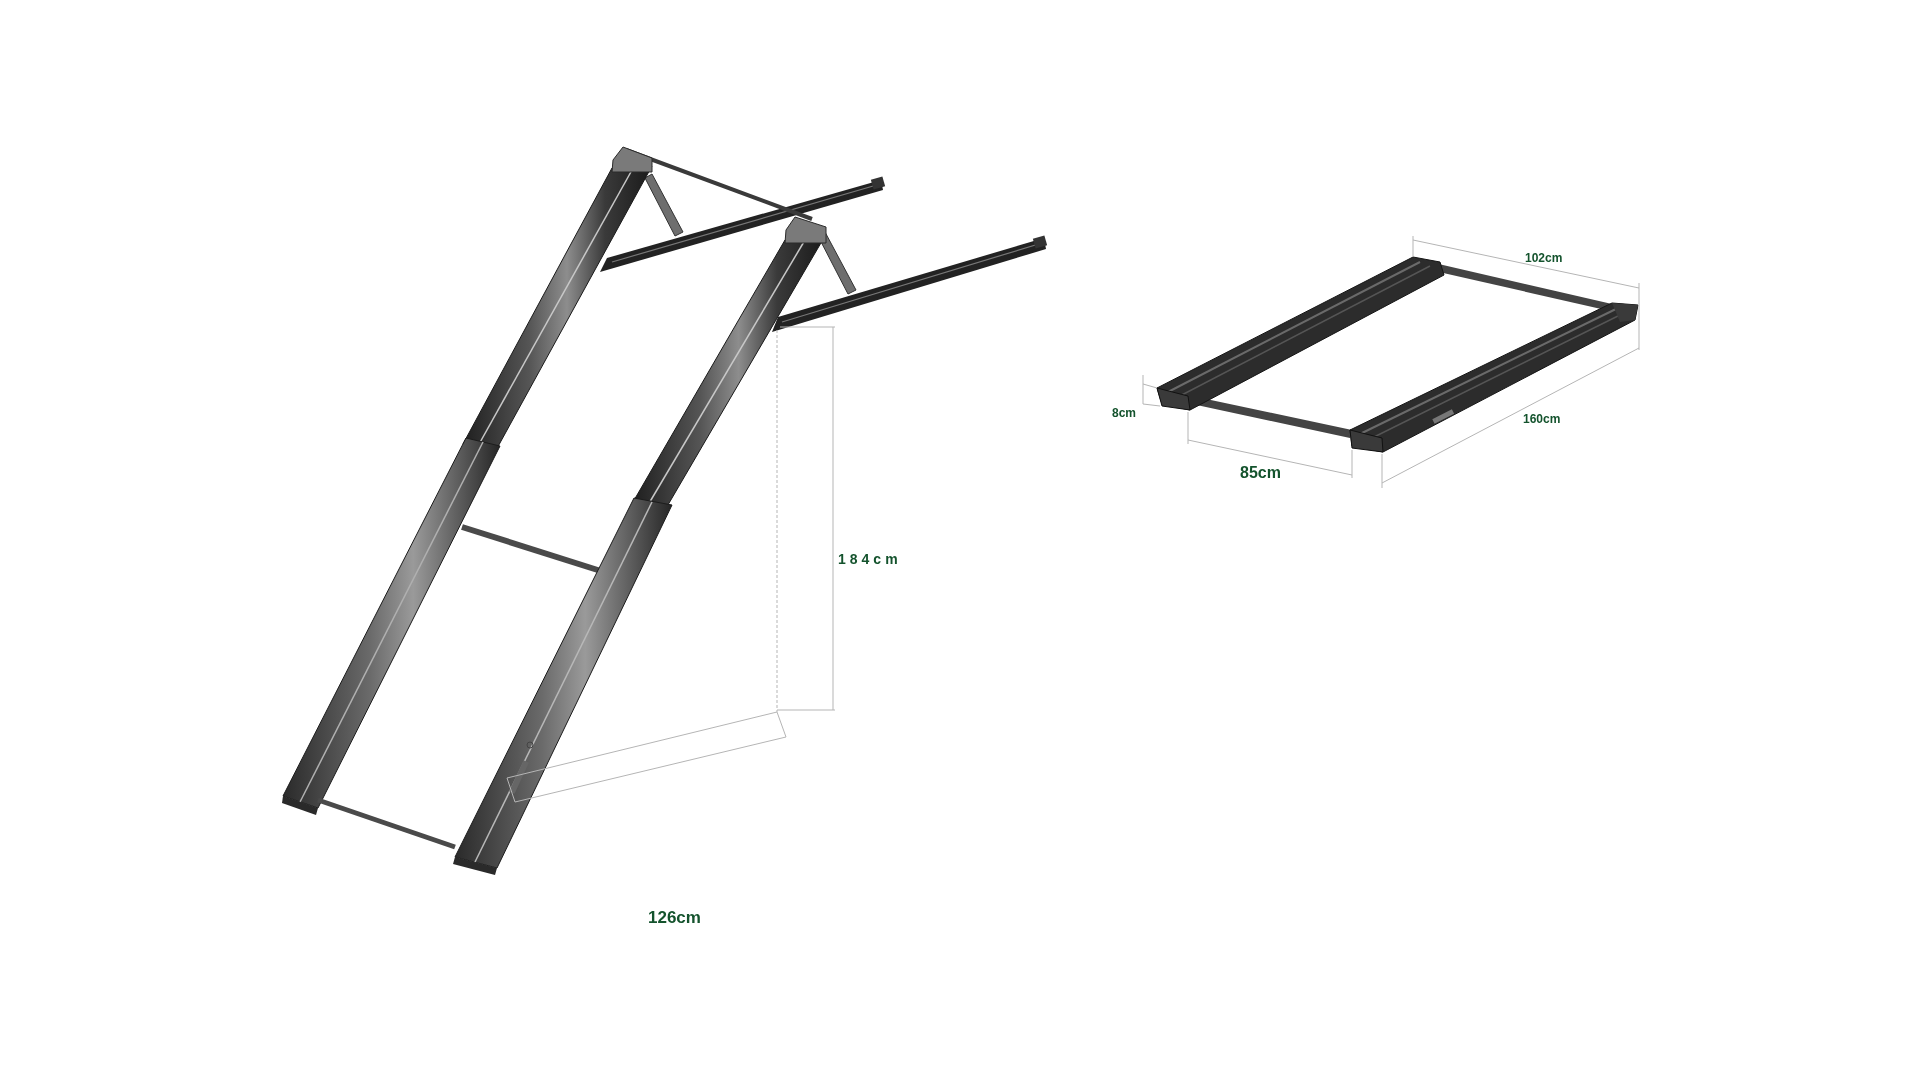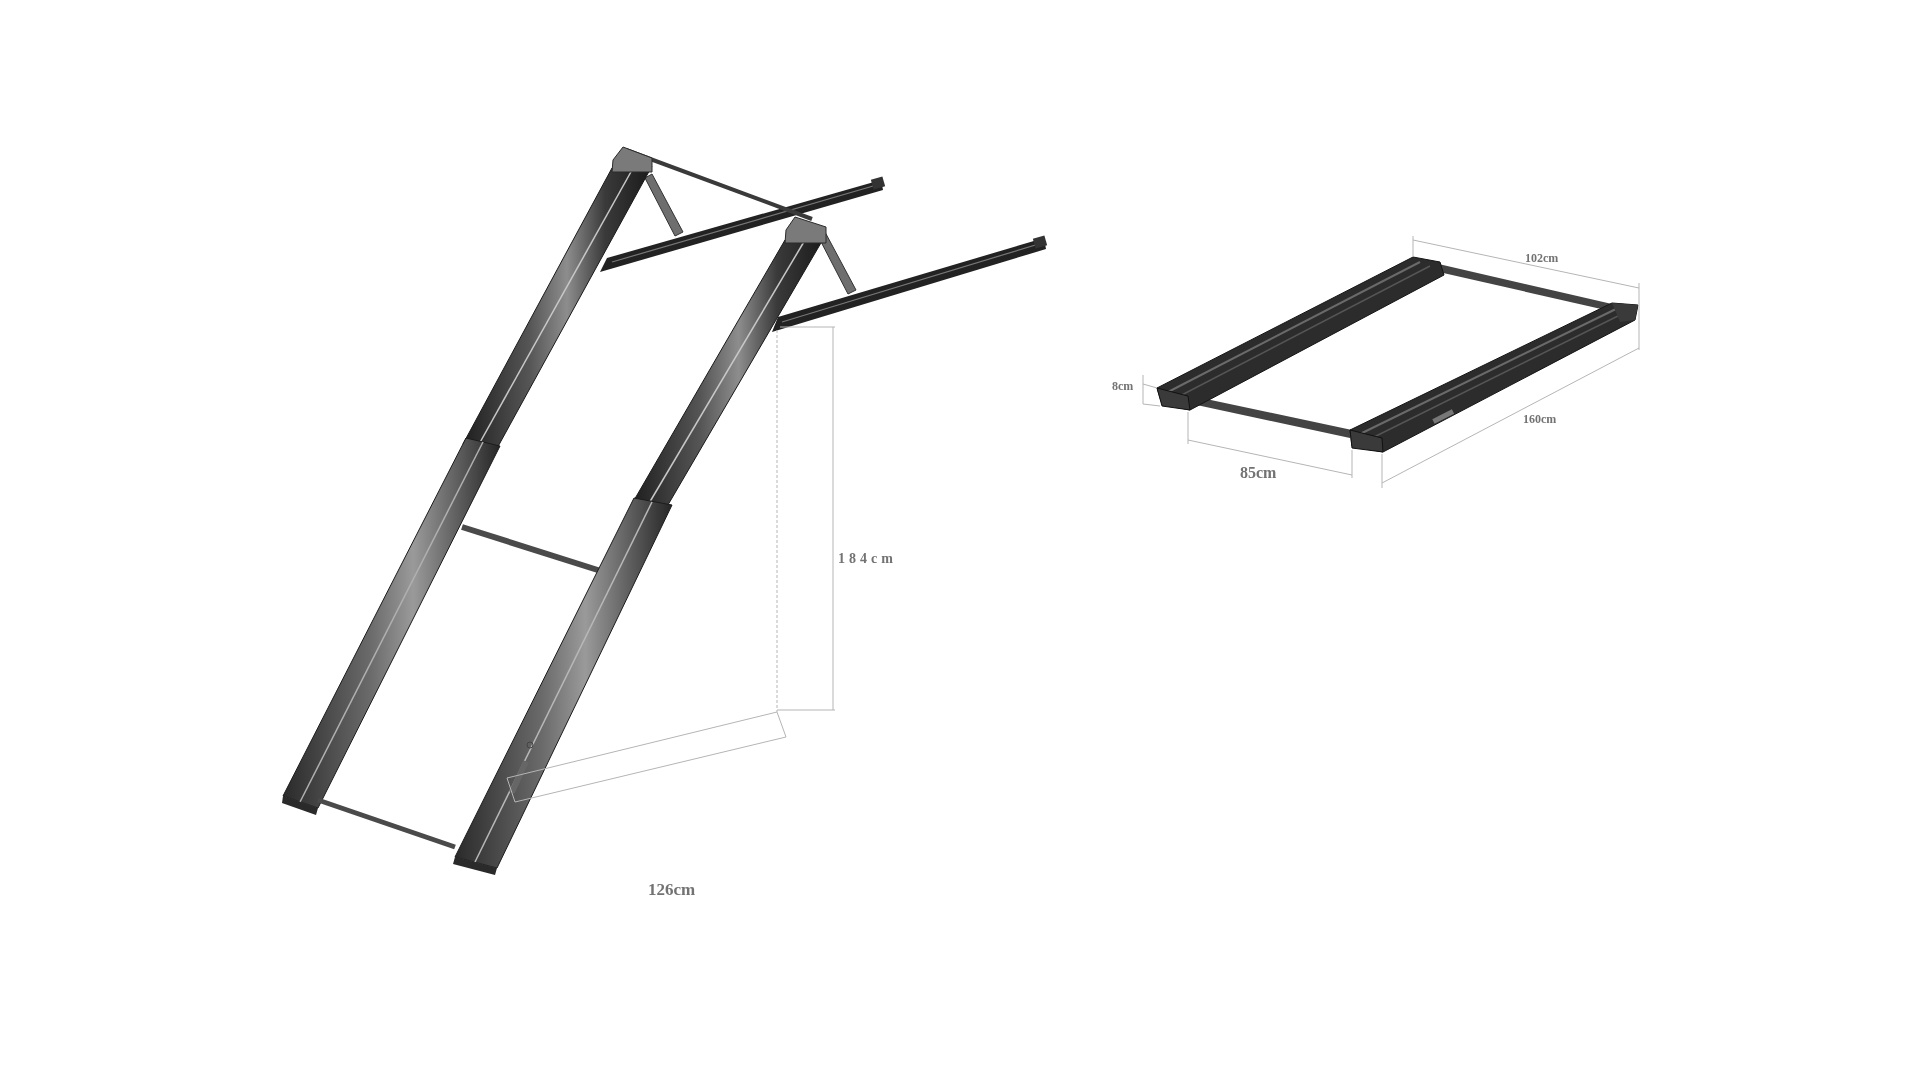--- a/index.html
+++ b/index.html
@@ -1,22 +1,22 @@
 <!DOCTYPE html>
 <html><head>
   <meta charset="utf-8">
   <style>
     html, body { margin: 0; padding: 0; background: #ffffff; }
     body { width: 1920px; height: 1080px; position: relative; overflow: hidden; font-family: "Liberation Sans", sans-serif; }
     #stage { position: absolute; left: 0; top: 0; width: 1920px; height: 1080px; }
-    .dim-label { position: absolute; color: #737373; font-family: Liberation Serif, serif; font-weight: bold; white-space: nowrap; line-height: 1; }
+    .dim-label { position: absolute; color: #14532d; font-family: Liberation Sans, sans-serif; font-weight: bold; white-space: nowrap; line-height: 1; }
     .lbl-184 { left: 838px; top: 552px; font-size: 14px; letter-spacing: 4px; }
-    .lbl-126 { left: 648px; top: 881px; font-size: 17px; }
+    .lbl-126 { left: 648px; top: 909px; font-size: 17px; }
     .lbl-102 { left: 1525px; top: 252px; font-size: 12px; }
-    .lbl-8 { left: 1112px; top: 380px; font-size: 12px; }
+    .lbl-8 { left: 1112px; top: 407px; font-size: 12px; }
     .lbl-85 { left: 1240px; top: 465px; font-size: 16px; }
     .lbl-160 { left: 1523px; top: 413px; font-size: 12px; }
   </style>
 </head>
 <body>
 
 <div id="stage">
   <svg width="1920" height="1080" viewBox="0 0 1920 1080" xmlns="http://www.w3.org/2000/svg">
     <defs>
       <linearGradient id="railGrad" x1="0" y1="0" x2="1" y2="0">

